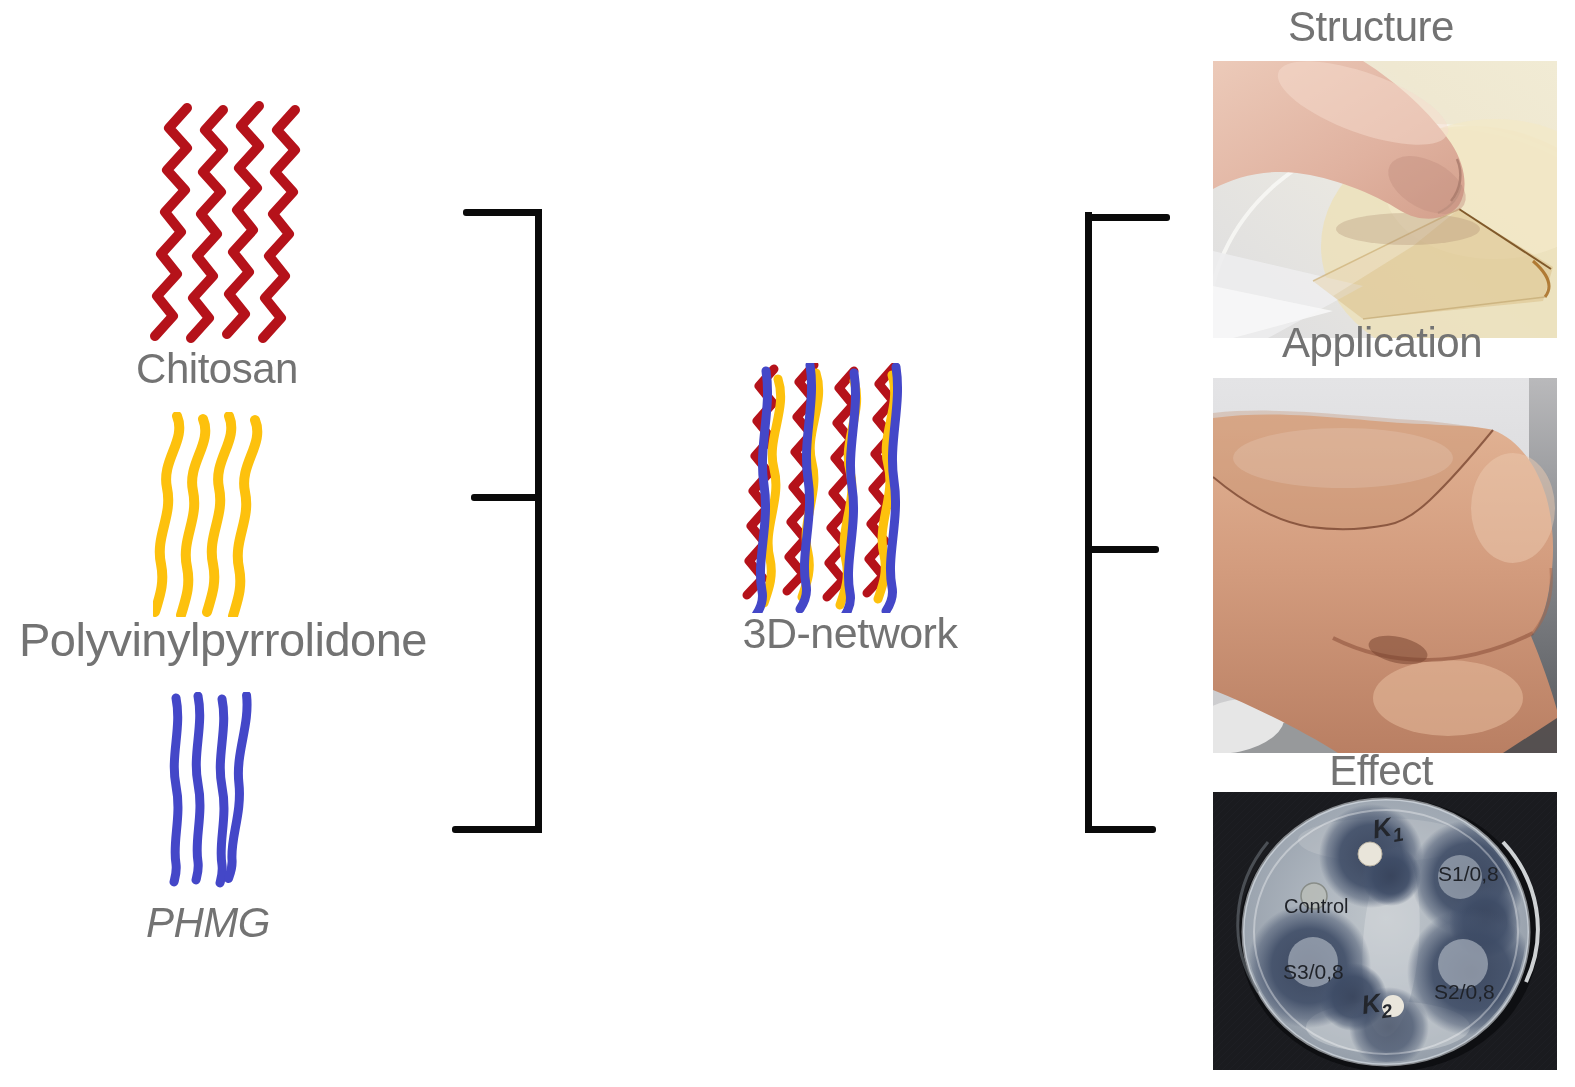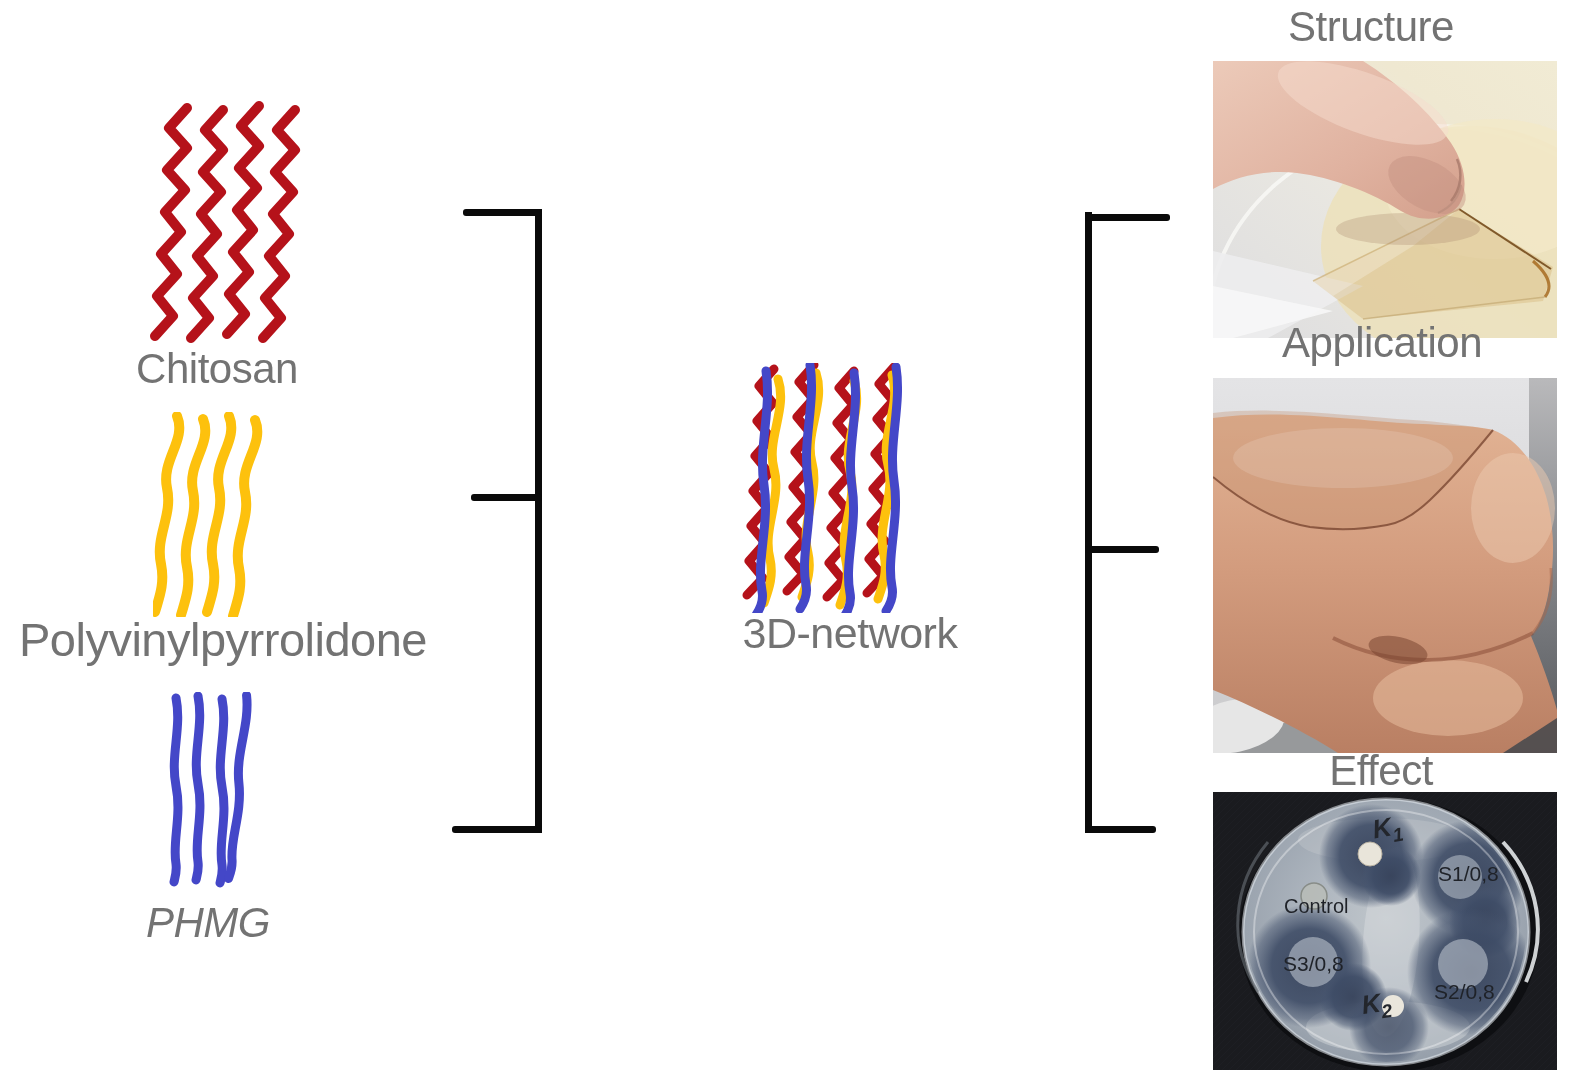--- a/index.html
+++ b/index.html
@@ -47,21 +47,21 @@
     position:absolute; color:#1f2228; white-space:nowrap;
     font-size:21px; font-weight:500;
   }
   .petri-label.k {
     font-size:26px; font-weight:700; font-style:italic; color:#23262c;
   }
   .petri-label .sub { font-size:19px; vertical-align:-7px; }
   #k1-label { left:160px; top:20px;  transform:rotate(-10deg); }
   #control-label { left:71px;  top:66px; font-size:20px;margin-top:37px; }
   #s1-label { left:216px; top:70px;margin-left:9px; }
-  #s3-label { left:70px;  top:160px; }
+  #s3-label { left:70px;  top:168px; }
   #s2-label { left:221px; top:176px;margin-top:12px; }
   #k2-label { left:149px; top:196px; transform:rotate(-8deg); }
 </style>
 </head>
 <body>
 
 <div class="canvas">
 
   <svg id="chitosan-strands" class="strands" width="160" height="245" viewBox="0 0 160 245">
     <g fill="none" stroke-width="10" stroke-linecap="round" stroke-linejoin="round" stroke="#b5121a">

